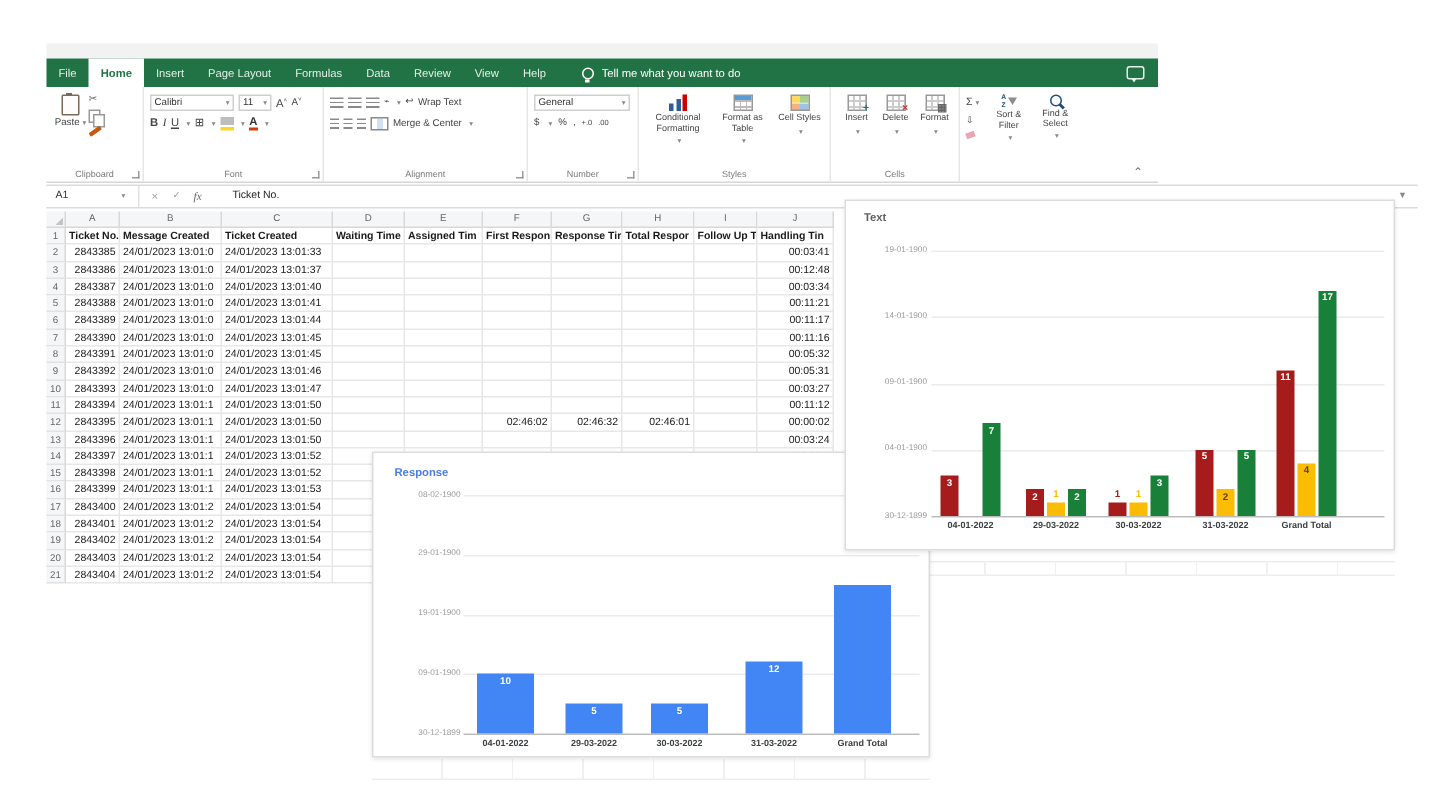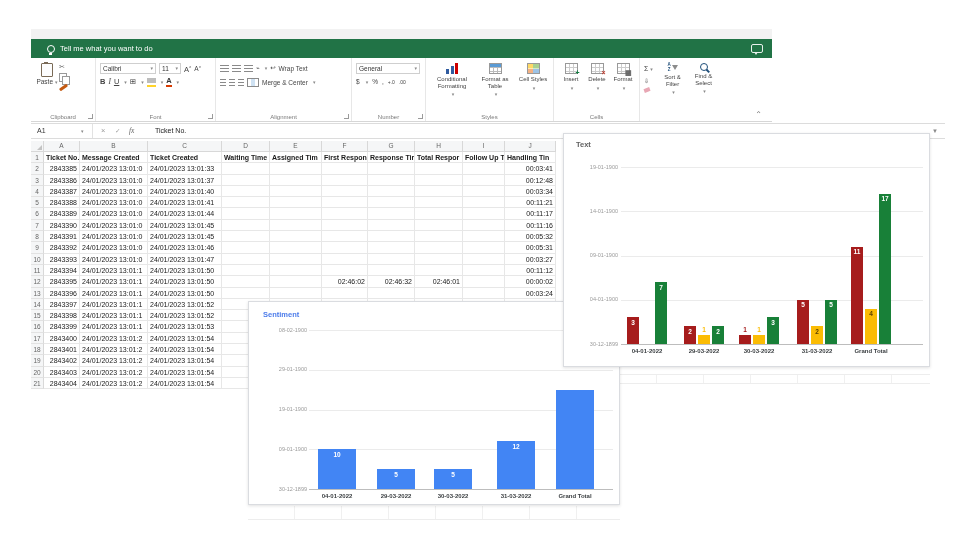--- a/index.html
+++ b/index.html
@@ -70,20 +70,31 @@
   .cel{position:absolute}
   
   .patch{position:absolute;z-index:0;background-image:repeating-linear-gradient(90deg,transparent 0 46px,#f0f0f0 46px 47px)}
 </style>
 </head>
 <body>
 
 <div class="abs" id="qstrip"></div>
 
 <div class="abs" id="tabbar">
+  <div id="tabs" style="display:flex">
+      <div class="tab">File</div>
+      <div class="tab active">Home</div>
+      <div class="tab">Insert</div>
+      <div class="tab">Page Layout</div>
+      <div class="tab">Formulas</div>
+      <div class="tab">Data</div>
+      <div class="tab">Review</div>
+      <div class="tab">View</div>
+      <div class="tab">Help</div>
+    </div>
   <div id="tellme">
     <span class="bulb"></span>
     <span>Tell me what you want to do</span>
   </div>
   <span class="cmt"></span>
 </div>
 
 <div class="abs" id="ribbon">
   <div class="grp" style="width:65px">
     <div style="display:flex">
@@ -580,21 +591,21 @@
     <div class="cel" style="left: 261px; top: 167.25px; width: 12px; text-align: center; font-size: 6.5px; font-weight: bold; color: rgb(255, 255, 255);">5</div>
     <div class="cel" style="left: 315px; top: 59.55px; width: 12px; height: 150.45px; background: rgb(24, 128, 56);"></div>
     <div class="cel" style="left: 315px; top: 61.05px; width: 12px; text-align: center; font-size: 6.5px; font-weight: bold; color: rgb(255, 255, 255);">17</div>
     <div class="cel" style="left: 53px; top: 214px; width: 60px; text-align: center; font-size: 6px; font-weight: bold; color: rgb(60, 64, 67);">04-01-2022</div>
     <div class="cel" style="left: 110px; top: 214px; width: 60px; text-align: center; font-size: 6px; font-weight: bold; color: rgb(60, 64, 67);">29-03-2022</div>
     <div class="cel" style="left: 165px; top: 214px; width: 60px; text-align: center; font-size: 6px; font-weight: bold; color: rgb(60, 64, 67);">30-03-2022</div>
     <div class="cel" style="left: 223px; top: 214px; width: 60px; text-align: center; font-size: 6px; font-weight: bold; color: rgb(60, 64, 67);">31-03-2022</div>
     <div class="cel" style="left: 277px; top: 214px; width: 60px; text-align: center; font-size: 6px; font-weight: bold; color: rgb(60, 64, 67);">Grand Total</div>
   </div>
 <div class="chart-card" style="left: 248px; top: 301px; width: 372px; height: 204px; z-index: 5;">
-    <div class="cel" style="left: 14px; top: 8px; font-size: 7.5px; font-weight: bold; color: rgb(75, 123, 234);">Sentiment</div>
+    <div class="cel" style="left: 14px; top: 8px; font-size: 7.5px; font-weight: bold; color: rgb(75, 123, 234);">Response</div>
     <div class="cel" style="left: 60px; top: 187px; width: 304px; height: 1px; background: rgb(189, 189, 189);"></div>
     <div class="cel" style="left: 2px; top: 183.5px; width: 56px; text-align: right; font-size: 5.5px; color: rgb(154, 154, 154);">30-12-1899</div>
     <div class="cel" style="left: 60px; top: 147.25px; width: 304px; height: 1px; background: rgb(235, 235, 235);"></div>
     <div class="cel" style="left: 2px; top: 143.75px; width: 56px; text-align: right; font-size: 5.5px; color: rgb(154, 154, 154);">09-01-1900</div>
     <div class="cel" style="left: 60px; top: 107.5px; width: 304px; height: 1px; background: rgb(235, 235, 235);"></div>
     <div class="cel" style="left: 2px; top: 104px; width: 56px; text-align: right; font-size: 5.5px; color: rgb(154, 154, 154);">19-01-1900</div>
     <div class="cel" style="left: 60px; top: 67.75px; width: 304px; height: 1px; background: rgb(235, 235, 235);"></div>
     <div class="cel" style="left: 2px; top: 64.25px; width: 56px; text-align: right; font-size: 5.5px; color: rgb(154, 154, 154);">29-01-1900</div>
     <div class="cel" style="left: 60px; top: 28px; width: 304px; height: 1px; background: rgb(235, 235, 235);"></div>
     <div class="cel" style="left: 2px; top: 24.5px; width: 56px; text-align: right; font-size: 5.5px; color: rgb(154, 154, 154);">08-02-1900</div>

